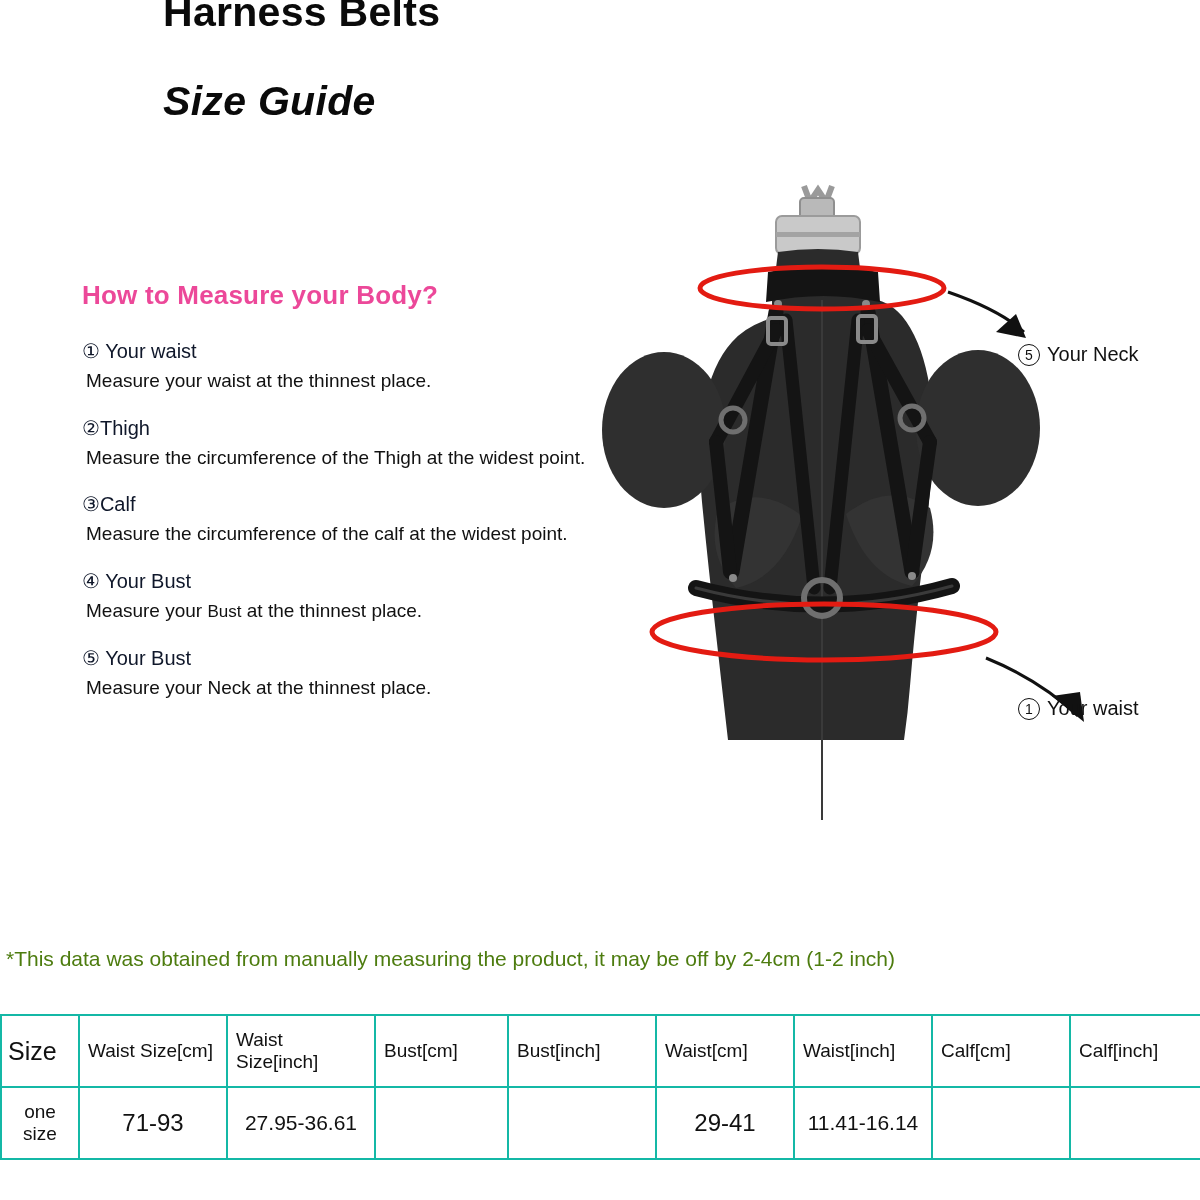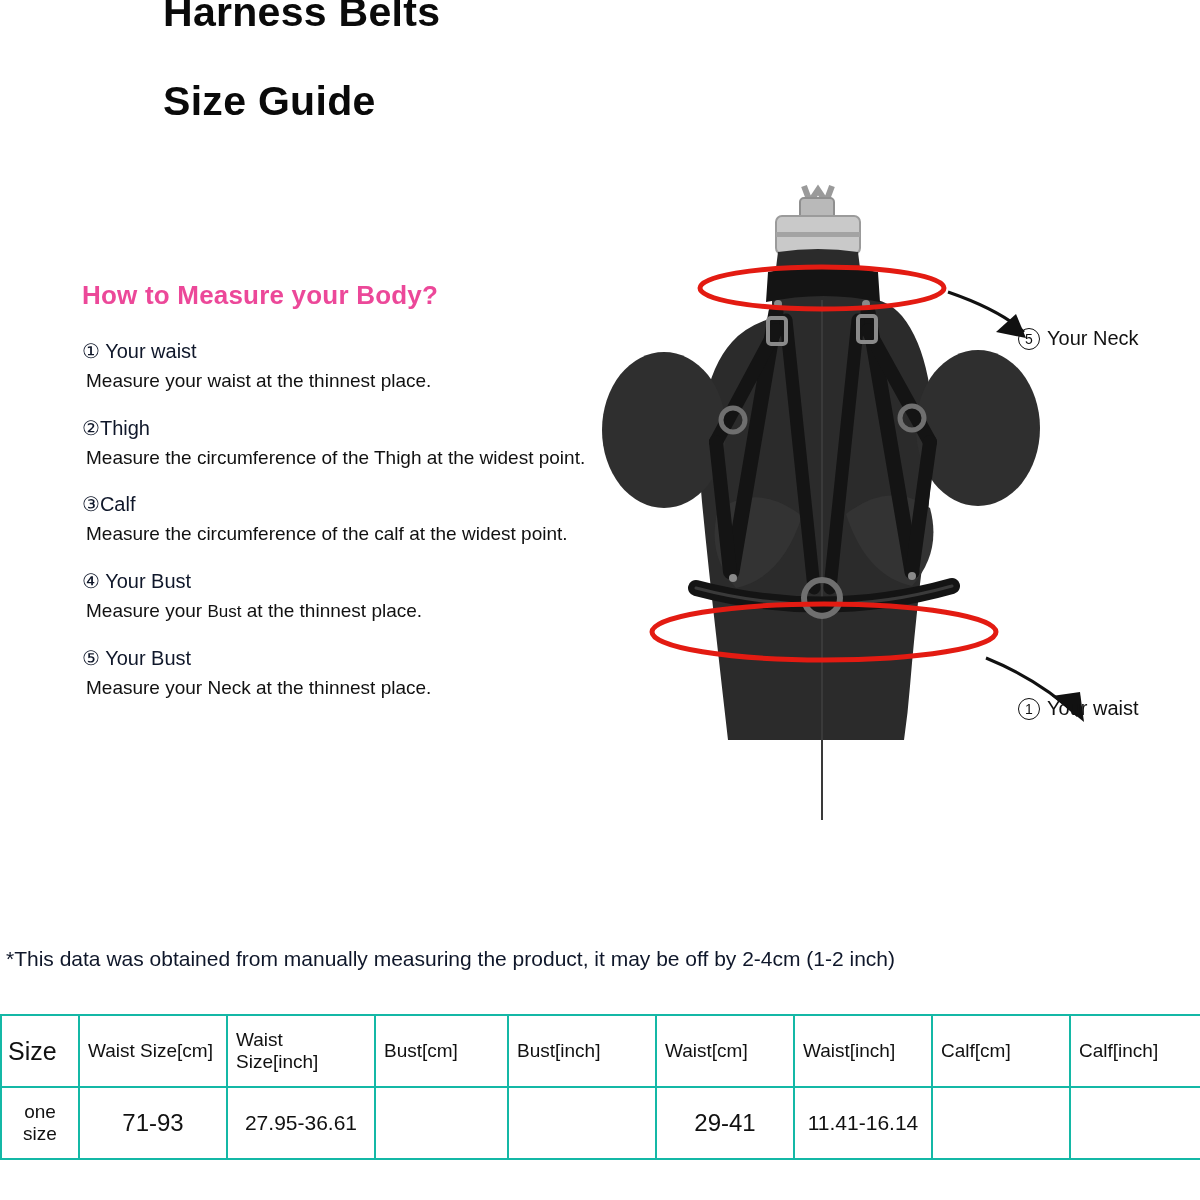--- a/index.html
+++ b/index.html
@@ -20,21 +20,21 @@
     width: 600px;
   }
   .title-line {
     font-size: 41px;
     font-weight: bold;
     letter-spacing: 0.3px;
     line-height: 1.0;
     color: #0a0a0a;
     font-family: "Liberation Sans", sans-serif;
   }
-  .title-line.second { margin-top: 48px; }
+  .title-line.second { margin-top: 48px; font-style: italic; }
 
   
   .measure-block {
     position: absolute;
     left: 82px; top: 280px;
     width: 520px;
   }
   .measure-head {
     font-size: 26px;
     font-weight: bold;
@@ -76,30 +76,30 @@
     display: inline-block;
     width: 22px; height: 22px;
     border: 1.4px solid #111;
     border-radius: 50%;
     text-align: center;
     line-height: 20px;
     font-size: 14px;
     margin-right: 7px;
     vertical-align: 1px;
   }
-  .callout-neck { left: 1018px; top: 327px; }
+  .callout-neck { left: 1018px; top: 343px; }
   .callout-waist { left: 1018px; top: 697px; }
 
   
   .disclaimer {
     position: absolute;
     left: 6px; top: 947px;
     width: 1190px;
     font-size: 21px;
-    color: #0f172a;
+    color: #4d7c0f;
     white-space: nowrap;
   }
 
   
   .size-table {
     position: absolute;
     left: 0px; top: 1014px;
     width: 1200px;
     border-collapse: collapse;
     table-layout: fixed;

